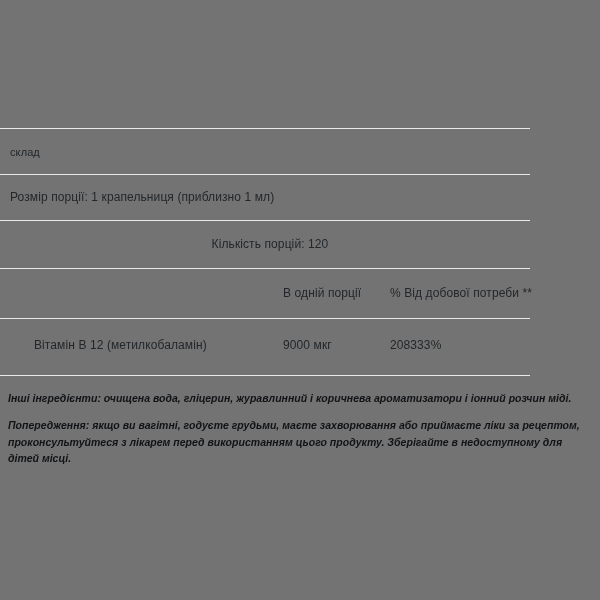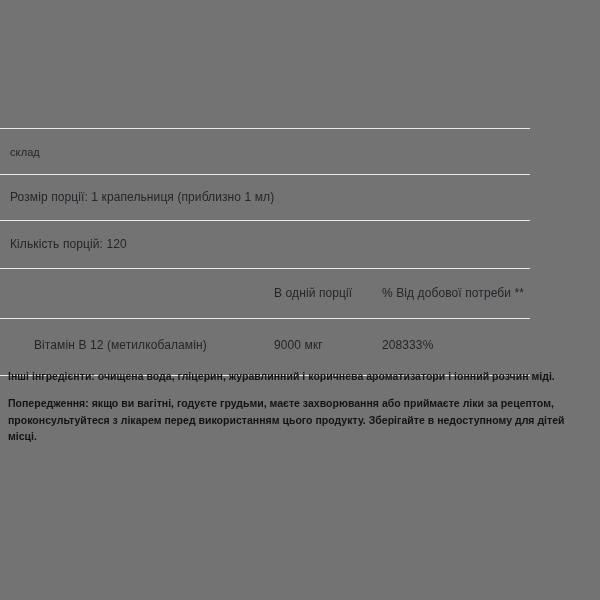--- a/index.html
+++ b/index.html
@@ -46,44 +46,44 @@
     line-height: 1.35;
     letter-spacing: 0.1px;
   }
 
   .row-label {
     flex: 0 0 auto;
     white-space: nowrap;
   }
 
   .row-serving-size   { height: 46px; }
-  .row-servings-count { height: 48px; }
+  .row-servings-count { height: 48px; justify-content: center; }
   .row-headers        { height: 50px; }
   .row-nutrient       { height: 53px; }
 
   .row-title {
     height: 46px;
     border-top: 1px solid #e9e9e9;
     box-sizing: border-box;
     display: flex;
     align-items: center;
     padding-left: 10px;
     color: #23272b;
     font-size: 11px;
     letter-spacing: 0.1px;
   }
 
   .col-amount {
     position: absolute;
-    left: 240px;
+    left: 249px;
     white-space: nowrap;
   }
   .col-dv {
     position: absolute;
-    left: 348px;
+    left: 356px;
     white-space: nowrap;
   }
 
   .cell-wrap {
     position: relative;
     width: 100%;
     display: flex;
     align-items: center;
     margin-left: 24px;
   }
@@ -94,22 +94,23 @@
     top: 375px;
     width: 530px;
     height: 1px;
     background: #e9e9e9;
   }
 
   
   .disclosures {
     position: absolute;
     left: 8px;
-    top: 368px;
+    top: 390px;
     width: 582px;
+    font-style: italic;
   }
 
   .disclosure {
     font-size: 10.5px;
     line-height: 1.55;
     font-weight: bold;
     color: #111316;
     letter-spacing: 0.02px;
     margin: 0 0 11px 0;
   }

